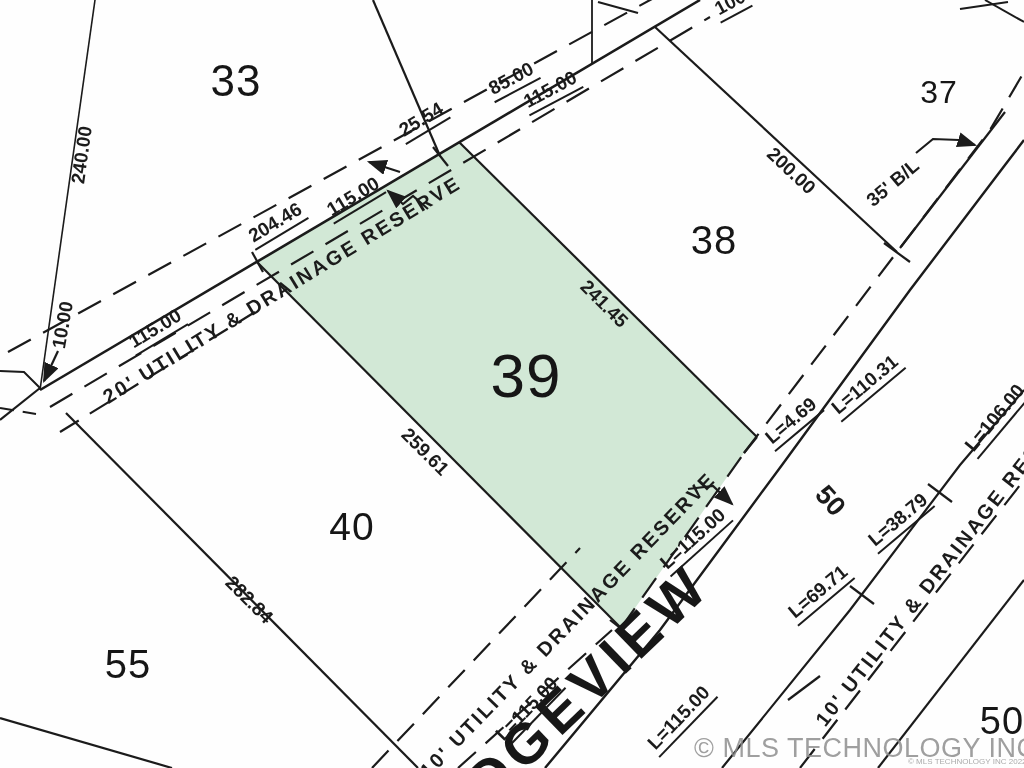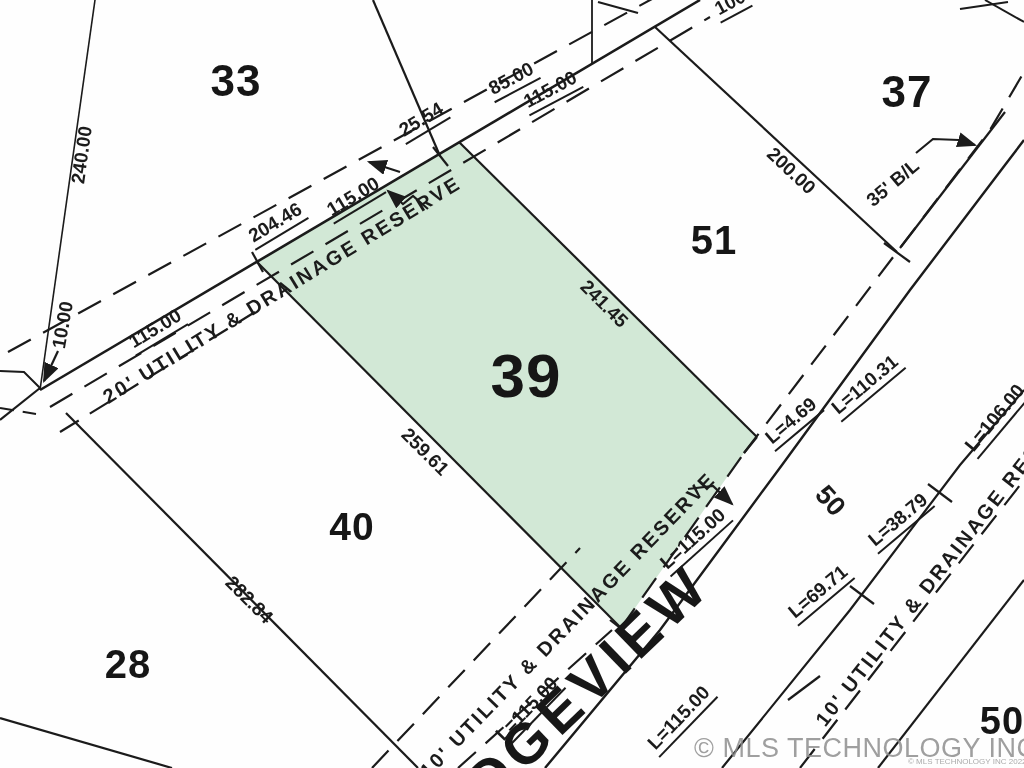--- a/index.html
+++ b/index.html
@@ -1,20 +1,20 @@
 <!DOCTYPE html>
 <html style="--lot-green: #d2e8d6;"><head>
 <meta charset="utf-8">
 <style>
   html,body{margin:0;padding:0;background:#ffffff;}
   #plat{position:relative;width:1024px;height:768px;overflow:hidden;background:#fefefe;
         font-family:"Liberation Sans", sans-serif;color:#1b1b1b;}
   #plat svg{position:absolute;left:0;top:0;}
   #labels{position:absolute;left:0;top:0;width:1024px;height:768px;}
-  .lot-num{position:absolute;font-weight:700;color:#161616;transform:translate(-50%,-50%);
+  .lot-num{position:absolute;font-weight:400;color:#161616;transform:translate(-50%,-50%);
            white-space:nowrap;letter-spacing:1px;text-align:center;}
   .dim{position:absolute;font-weight:700;font-size:19px;white-space:nowrap;color:#1b1b1b;}
   .dim.u{border-bottom:2.2px solid #1b1b1b;padding:0 2px 1px 2px;}
   .reserve{position:absolute;font-weight:700;font-size:20px;letter-spacing:2.5px;
            white-space:nowrap;color:#1b1b1b;}
   .street-name{position:absolute;left:426px;top:806px;font-weight:700;font-size:57px;
            letter-spacing:6px;white-space:nowrap;color:#171717;
            transform-origin:0 50%;transform:rotate(-44deg);}
   .road-width{position:absolute;left:830px;top:501px;font-weight:700;font-size:27px;
            transform:translate(-50%,-50%) rotate(48deg);color:#1b1b1b;}
@@ -94,25 +94,25 @@
       <line x1="58" y1="351" x2="44" y2="381" marker-end="url(#arr)"></line>
     </g>
   </svg>
 
   <div id="labels">
     <span class="street-name">RIDGEVIEW</span>
     <span class="road-width">50</span>
     <span class="watermark">© MLS TECHNOLOGY INC 2025</span>
     <span class="copyright-small">© MLS TECHNOLOGY INC 2022</span>
   <span class="lot-num" style="left: 236px; top: 81px; font-size: 44px; transform: translate(-50%, -50%) rotate(0deg);">33</span>
-      <span class="lot-num" style="left: 907px; top: 92px; font-size: 44px; transform: translate(-50%, -50%) rotate(0deg);">37</span>
-      <span class="lot-num" style="left: 714px; top: 240px; font-size: 40px; transform: translate(-50%, -50%) rotate(0deg);">51</span>
+      <span class="lot-num" style="left: 939px; top: 92px; font-size: 32px; transform: translate(-50%, -50%) rotate(0deg);">37</span>
+      <span class="lot-num" style="left: 714px; top: 240px; font-size: 40px; transform: translate(-50%, -50%) rotate(0deg);">38</span>
       <span class="lot-num" style="left: 526px; top: 375px; font-size: 62px; transform: translate(-50%, -50%) rotate(0deg);">39</span>
       <span class="lot-num" style="left: 352px; top: 527px; font-size: 39px; transform: translate(-50%, -50%) rotate(0deg);">40</span>
-      <span class="lot-num" style="left: 128px; top: 664px; font-size: 40px; transform: translate(-50%, -50%) rotate(0deg);">28</span>
+      <span class="lot-num" style="left: 128px; top: 664px; font-size: 40px; transform: translate(-50%, -50%) rotate(0deg);">55</span>
       <span class="lot-num" style="left: 1002px; top: 721px; font-size: 38px; transform: translate(-50%, -50%) rotate(0deg);">50</span>
       <span class="dim" style="left: 82px; top: 155px; transform: translate(-50%, -50%) rotate(-82deg);">240.00</span>
       <span class="dim" style="left: 63px; top: 325px; transform: translate(-50%, -50%) rotate(-80deg);">10.00</span>
       <span class="dim u" style="left: 276px; top: 224px; transform: translate(-50%, -50%) rotate(-31deg);">204.46</span>
       <span class="dim u" style="left: 156px; top: 330px; transform: translate(-50%, -50%) rotate(-31deg);">115.00</span>
       <span class="dim u" style="left: 354px; top: 198px; transform: translate(-50%, -50%) rotate(-31deg);">115.00</span>
       <span class="dim u" style="left: 422px; top: 121px; transform: translate(-50%, -50%) rotate(-31deg);">25.54</span>
       <span class="dim u" style="left: 512px; top: 80px; transform: translate(-50%, -50%) rotate(-28deg);">85.00</span>
       <span class="dim u" style="left: 551px; top: 91px; transform: translate(-50%, -50%) rotate(-28deg);">115.00</span>
       <span class="dim u" style="left: 731px; top: 4px; transform: translate(-50%, -50%) rotate(-28deg);">100</span>

